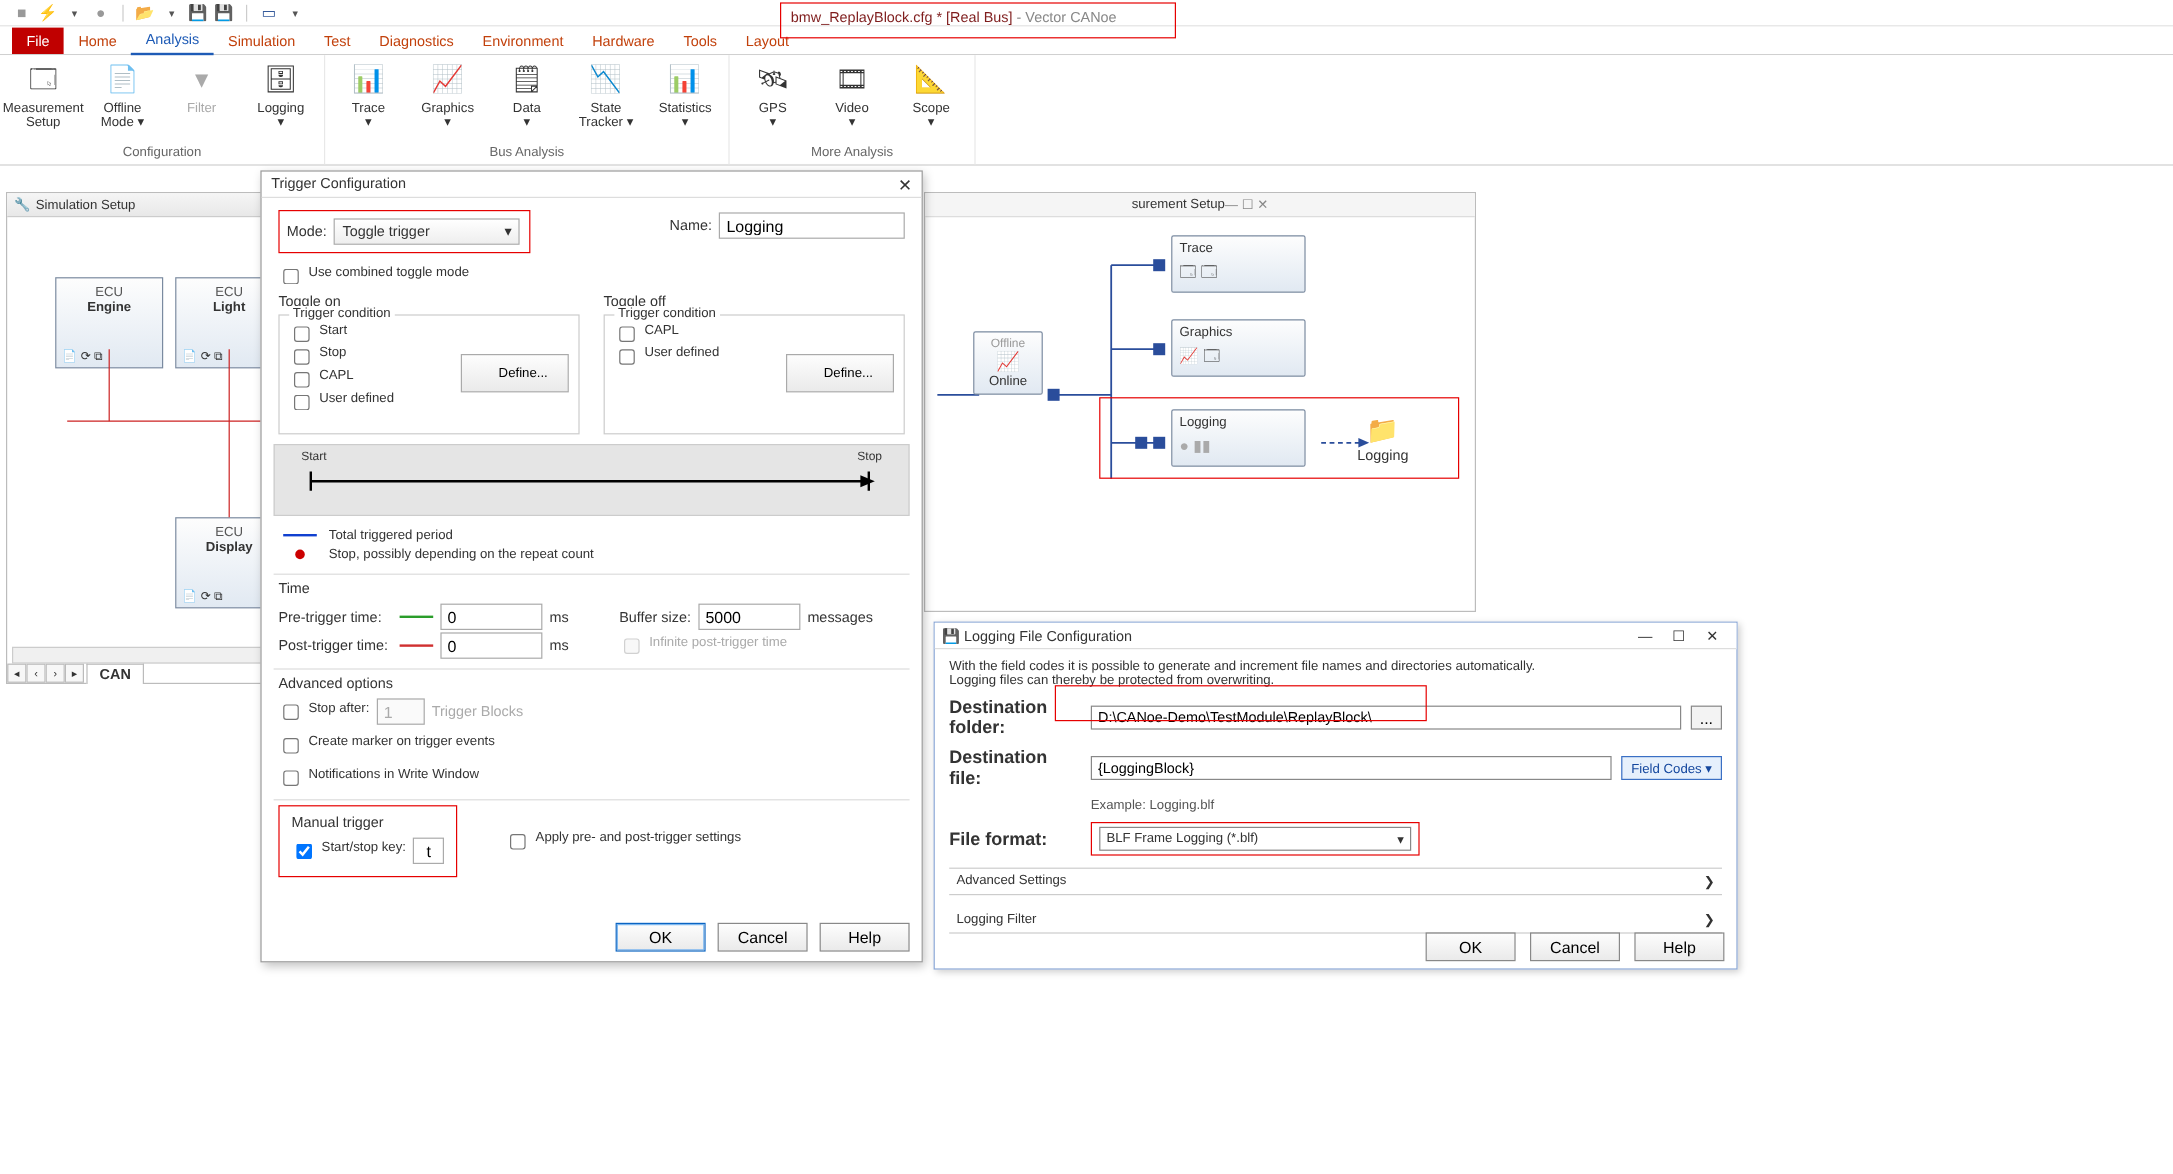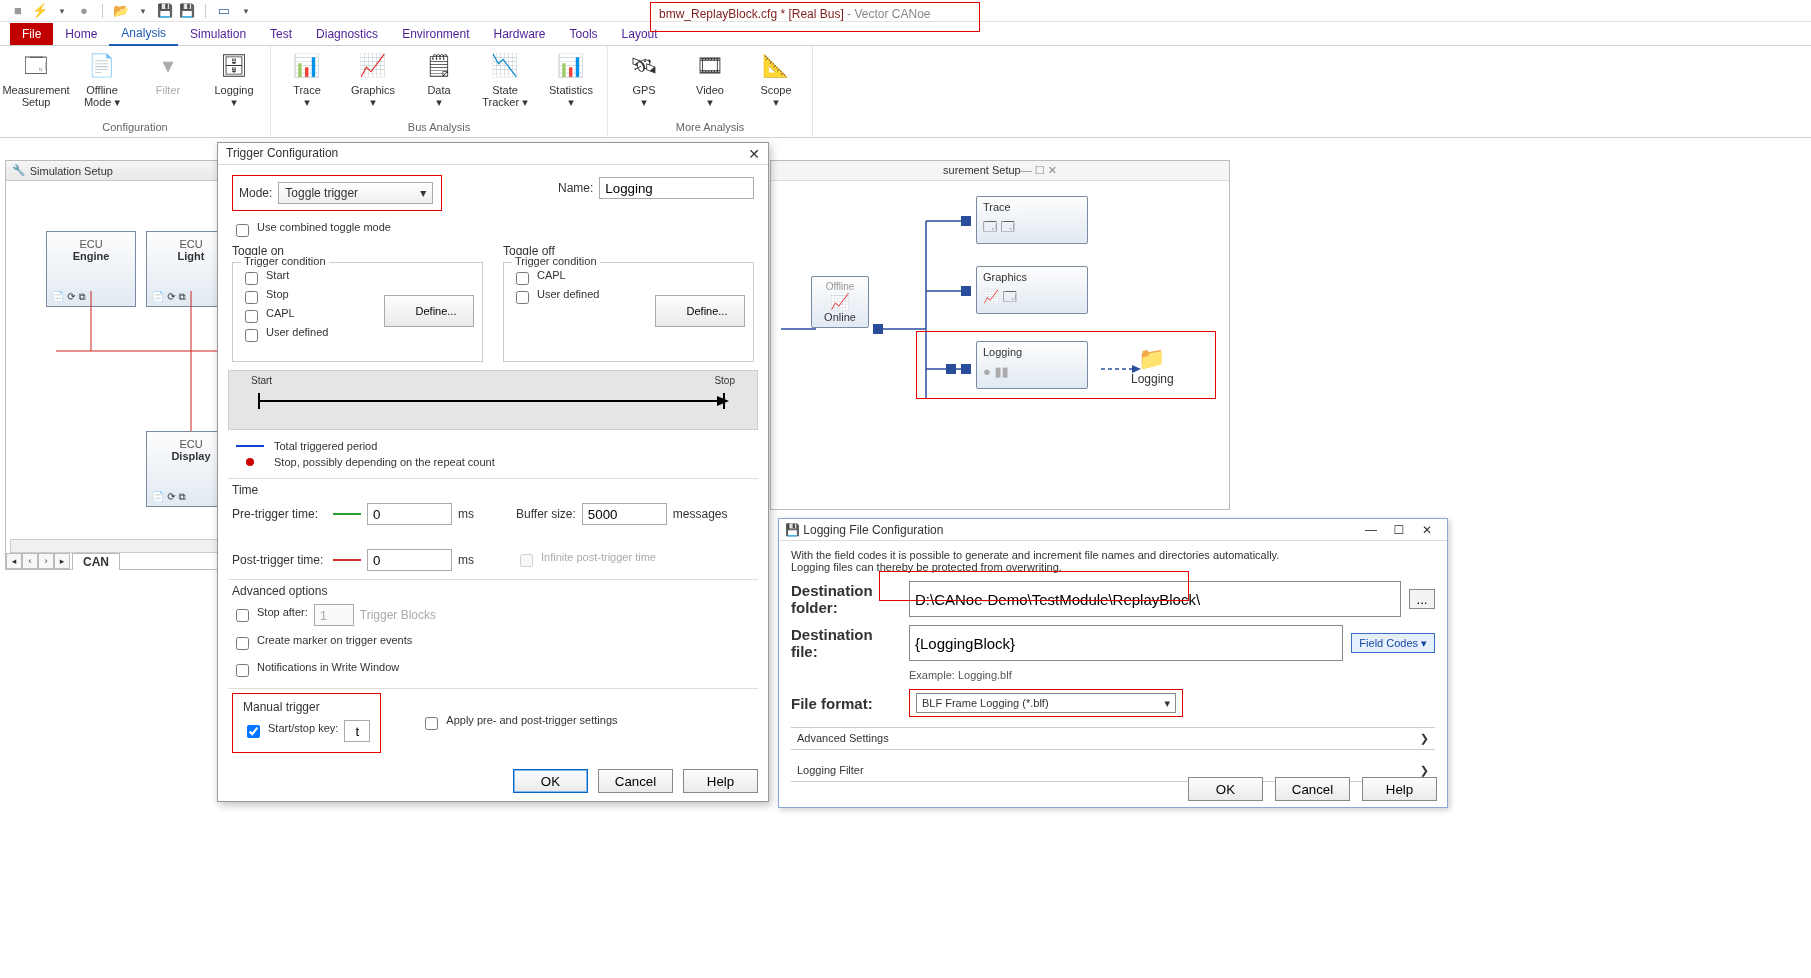--- a/index.html
+++ b/index.html
@@ -9,21 +9,21 @@
 .qat { height:22px; display:flex; align-items:center; gap:6px; padding:0 10px; border-bottom:1px solid #e3e3e3; }
 .qat .sep { width:1px; height:14px; background:#ccc; margin:0 4px; }
 .qat-icon { width:16px; height:16px; display:flex; align-items:center; justify-content:center; font-size:13px; }
 
 
 .title-area { position:absolute; top:2px; left:650px; width:330px; height:30px; border:1px solid #e60000; padding:4px 8px; color:#888; }
 .title-area .fn { color:#7f1d1d; }
 
 
 .tabs { height:24px; display:flex; align-items:center; border-bottom:1px solid #d0d0d0; padding-left:10px; }
-.tab { padding:4px 12px; color:#4c1d95; cursor:pointer; }
+.tab { padding:4px 12px; color:#c2410c; cursor:pointer; }
 .tab.file { background:#c00000; color:#fff; }
 .tab.active { color:#1e5bb6; border-bottom:2px solid #1e5bb6; }
 
 
 .ribbon { height:92px; display:flex; border-bottom:1px solid #d0d0d0; background:#fff; }
 .rgroup { display:flex; flex-direction:column; align-items:center; padding:4px 8px; border-right:1px solid #e8e8e8; }
 .rgroup .items { display:flex; gap:10px; flex:1; }
 .ritem { display:flex; flex-direction:column; align-items:center; width:56px; font-size:11px; color:#333; text-align:center; line-height:12px; }
 .ritem .ricon { width:32px; height:32px; margin-bottom:2px; display:flex; align-items:center; justify-content:center; font-size:22px; }
 .rgroup .glabel { font-size:11px; color:#666; padding-top:2px; }
@@ -66,21 +66,21 @@
 .redmark { border:1px solid #e60000; }
 
 
 .log-dlg { position:absolute; top:518px; left:778px; width:670px; height:290px; background:#fff; border:1px solid #8aa7d6; box-shadow:2px 2px 6px rgba(0,0,0,0.2); }
 .log-dlg .thd { height:22px; background:#fff; border-bottom:1px solid #ddd; padding:2px 6px; display:flex; justify-content:space-between; align-items:center; }
 .log-dlg .thd .winbtns span { display:inline-block; width:28px; text-align:center; }
 .log-body { padding:8px 12px; }
 .log-desc { font-size:11px; color:#333; }
 .log-row { display:flex; align-items:center; gap:8px; margin-top:8px; }
 .log-lbl { width:110px; font-size:15px;font-weight:bold; }
-.log-input { flex:1; border:1px solid #888; height:36px; padding:2px 5px; font-size:15px; }
+.log-input { flex:1; border:1px solid #888; height:20px; padding:2px 5px; font-size:12px; }
 .log-browse { width:26px; height:20px; border:1px solid #888; background:#f3f3f3; }
 .log-select { width:260px; height:20px; border:1px solid #888; padding:2px 5px; display:flex; justify-content:space-between; align-items:center; font-size:11px; background:#fff; }
 .fieldcodes-btn { width:84px; height:20px; border:1px solid #3a6fc4; background:#e6f0fc; color:#14479e; font-size:11px; }
 .accordion { border-top:1px solid #ccc; border-bottom:1px solid #ccc; padding:4px 6px; margin-top:10px; display:flex; justify-content:space-between; font-size:11px; }
 .log-btns { position:absolute; bottom:6px; right:10px; display:flex; gap:12px; }
 
 svg { display:block; }
 </style>
 </head>
 <body>
@@ -360,21 +360,21 @@
     <div class="row" style="margin-top:6px">
       <span style="width:95px">Pre-trigger time:</span>
       <span style="width:28px;height:2px;background:#2a9d2a"></span>
       <input class="trig-input" style="width: 85px;" value="0">
       <span>ms</span>
       <span style="width:30px"></span>
       <span>Buffer size:</span>
       <input class="trig-input" style="width: 85px;" value="5000">
       <span>messages</span>
     </div>
-    <div class="row" style="margin-top:24px">
+    <div class="row" style="margin-top:2px">
       <span style="width:95px">Post-trigger time:</span>
       <span style="width:28px;height:2px;background:#d03030"></span>
       <input class="trig-input" style="width: 85px;" value="0">
       <span>ms</span>
       <span style="width:30px"></span>
       <label class="checkbox" style="color:#aaa">
           <input type="checkbox" disabled="" style="">
           <span>Infinite post-trigger time</span>
         </label>
     </div>

